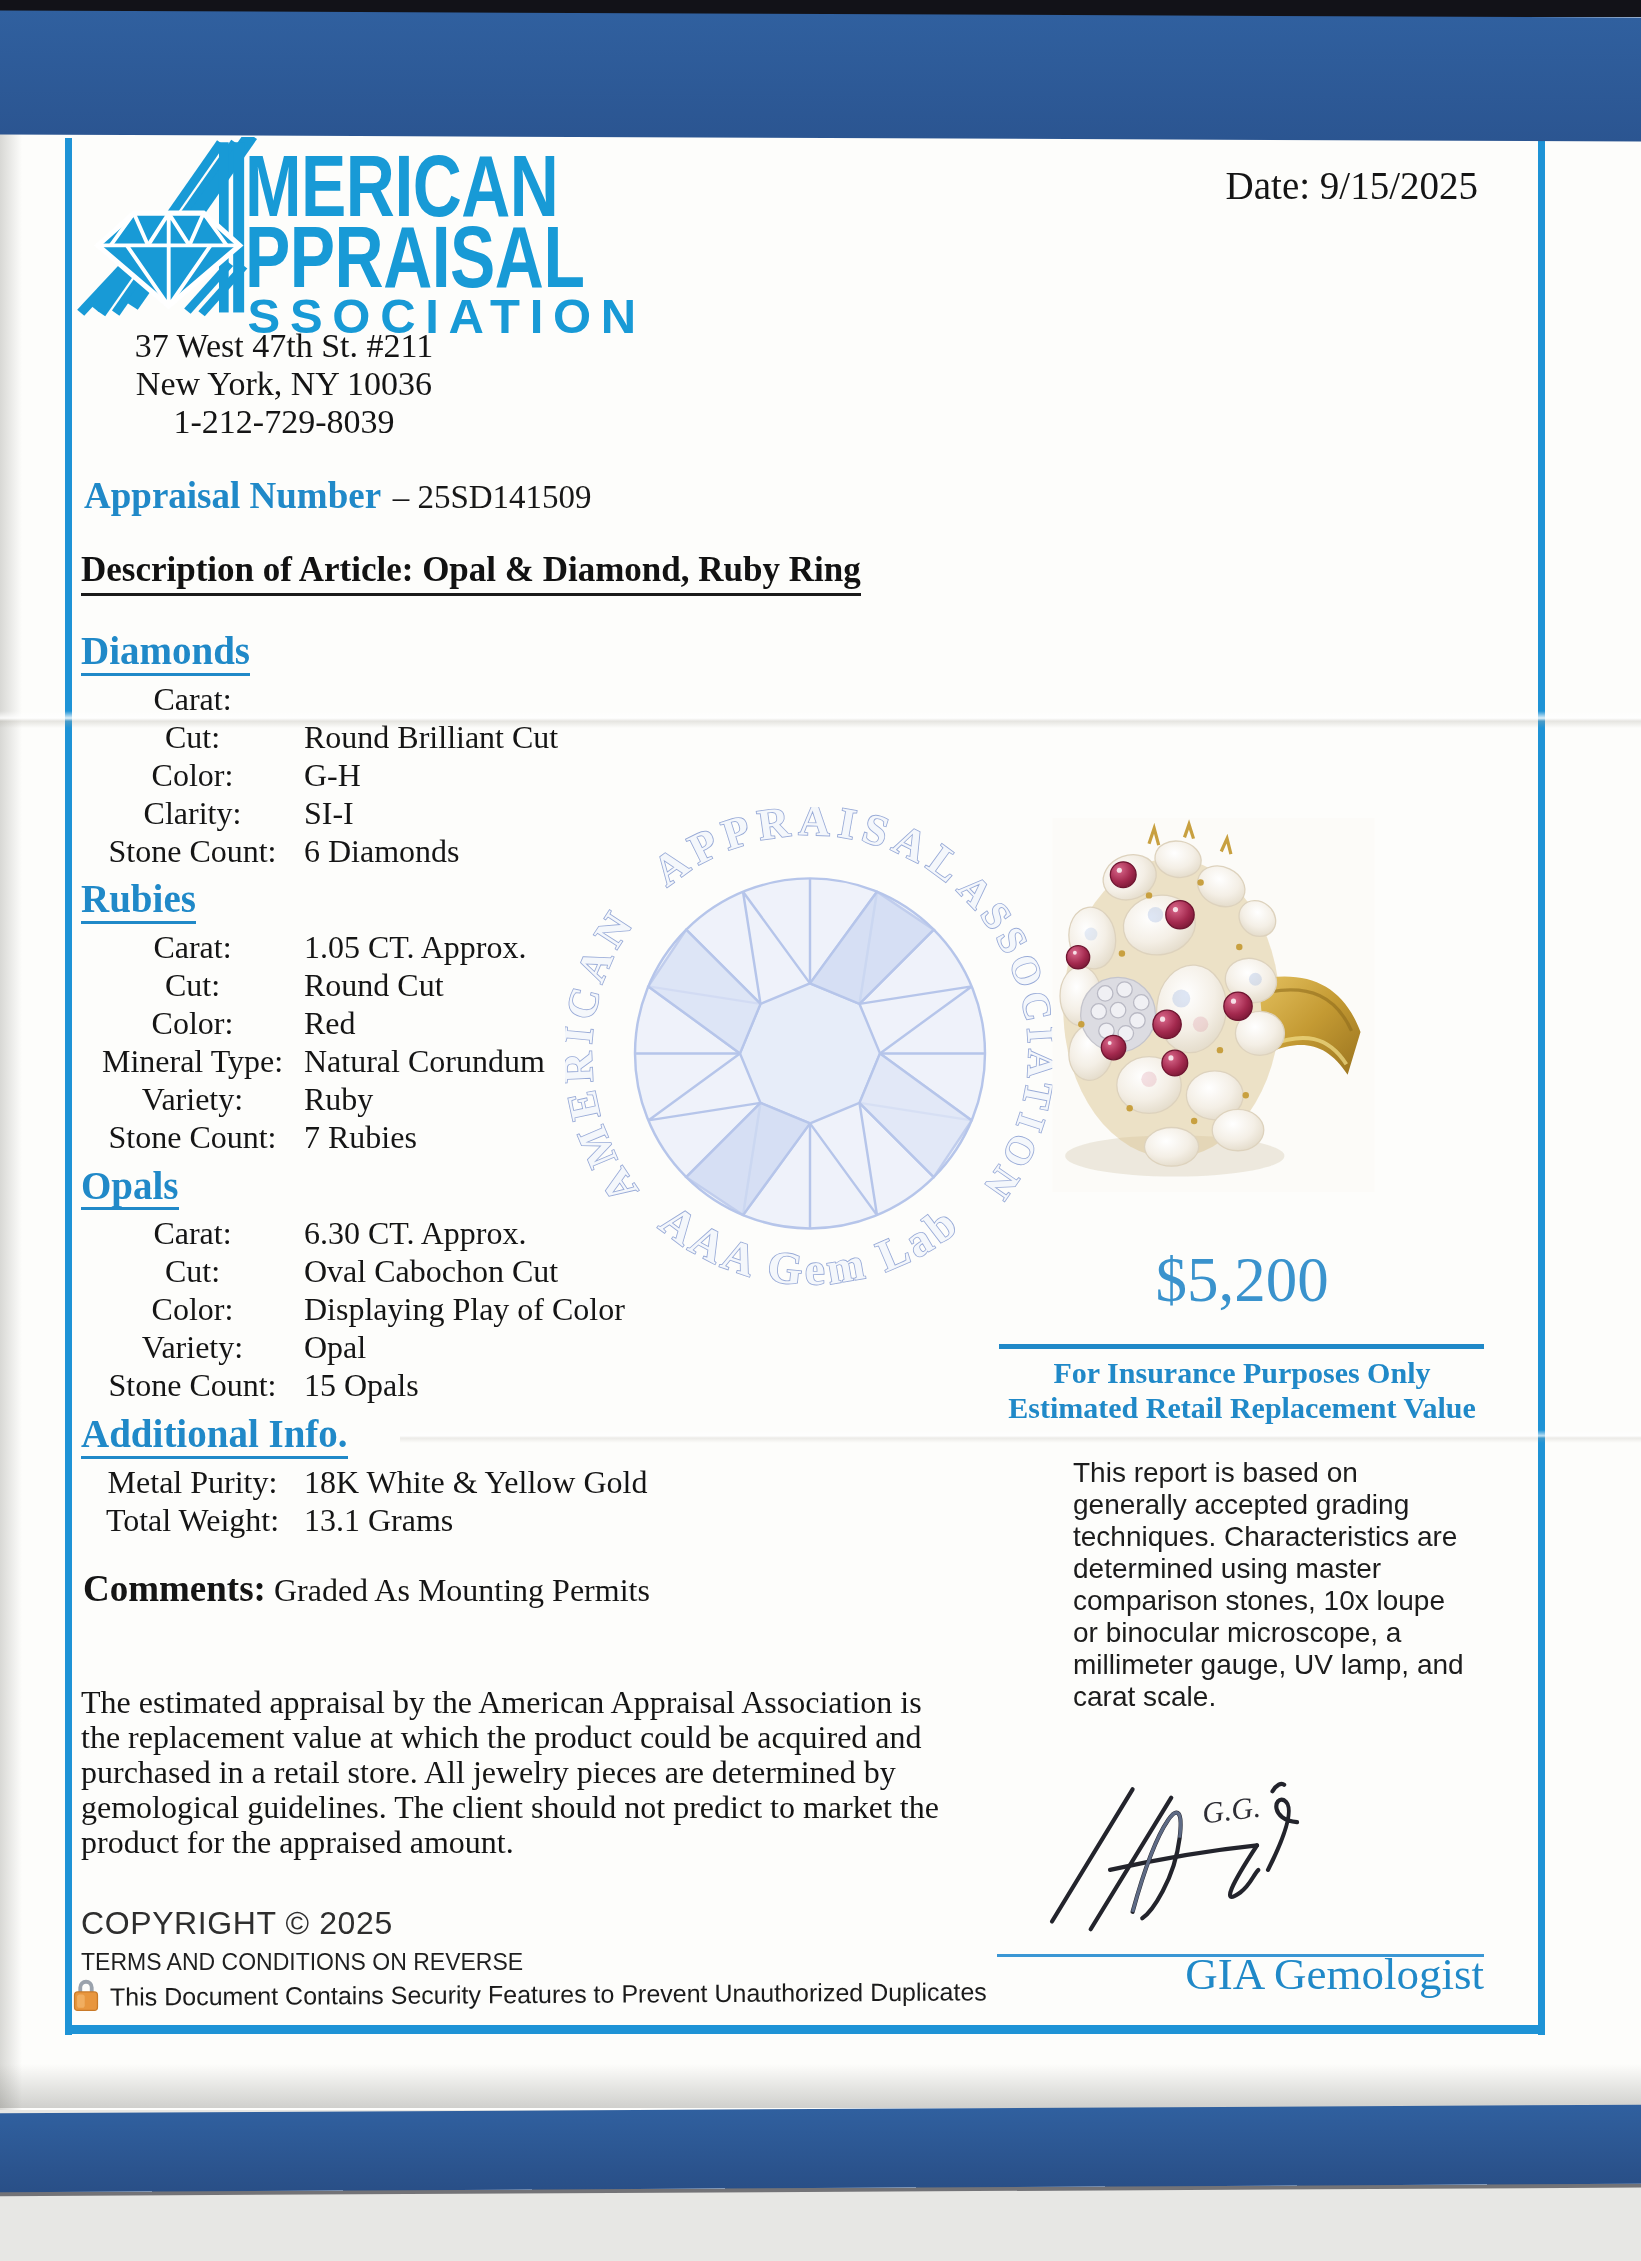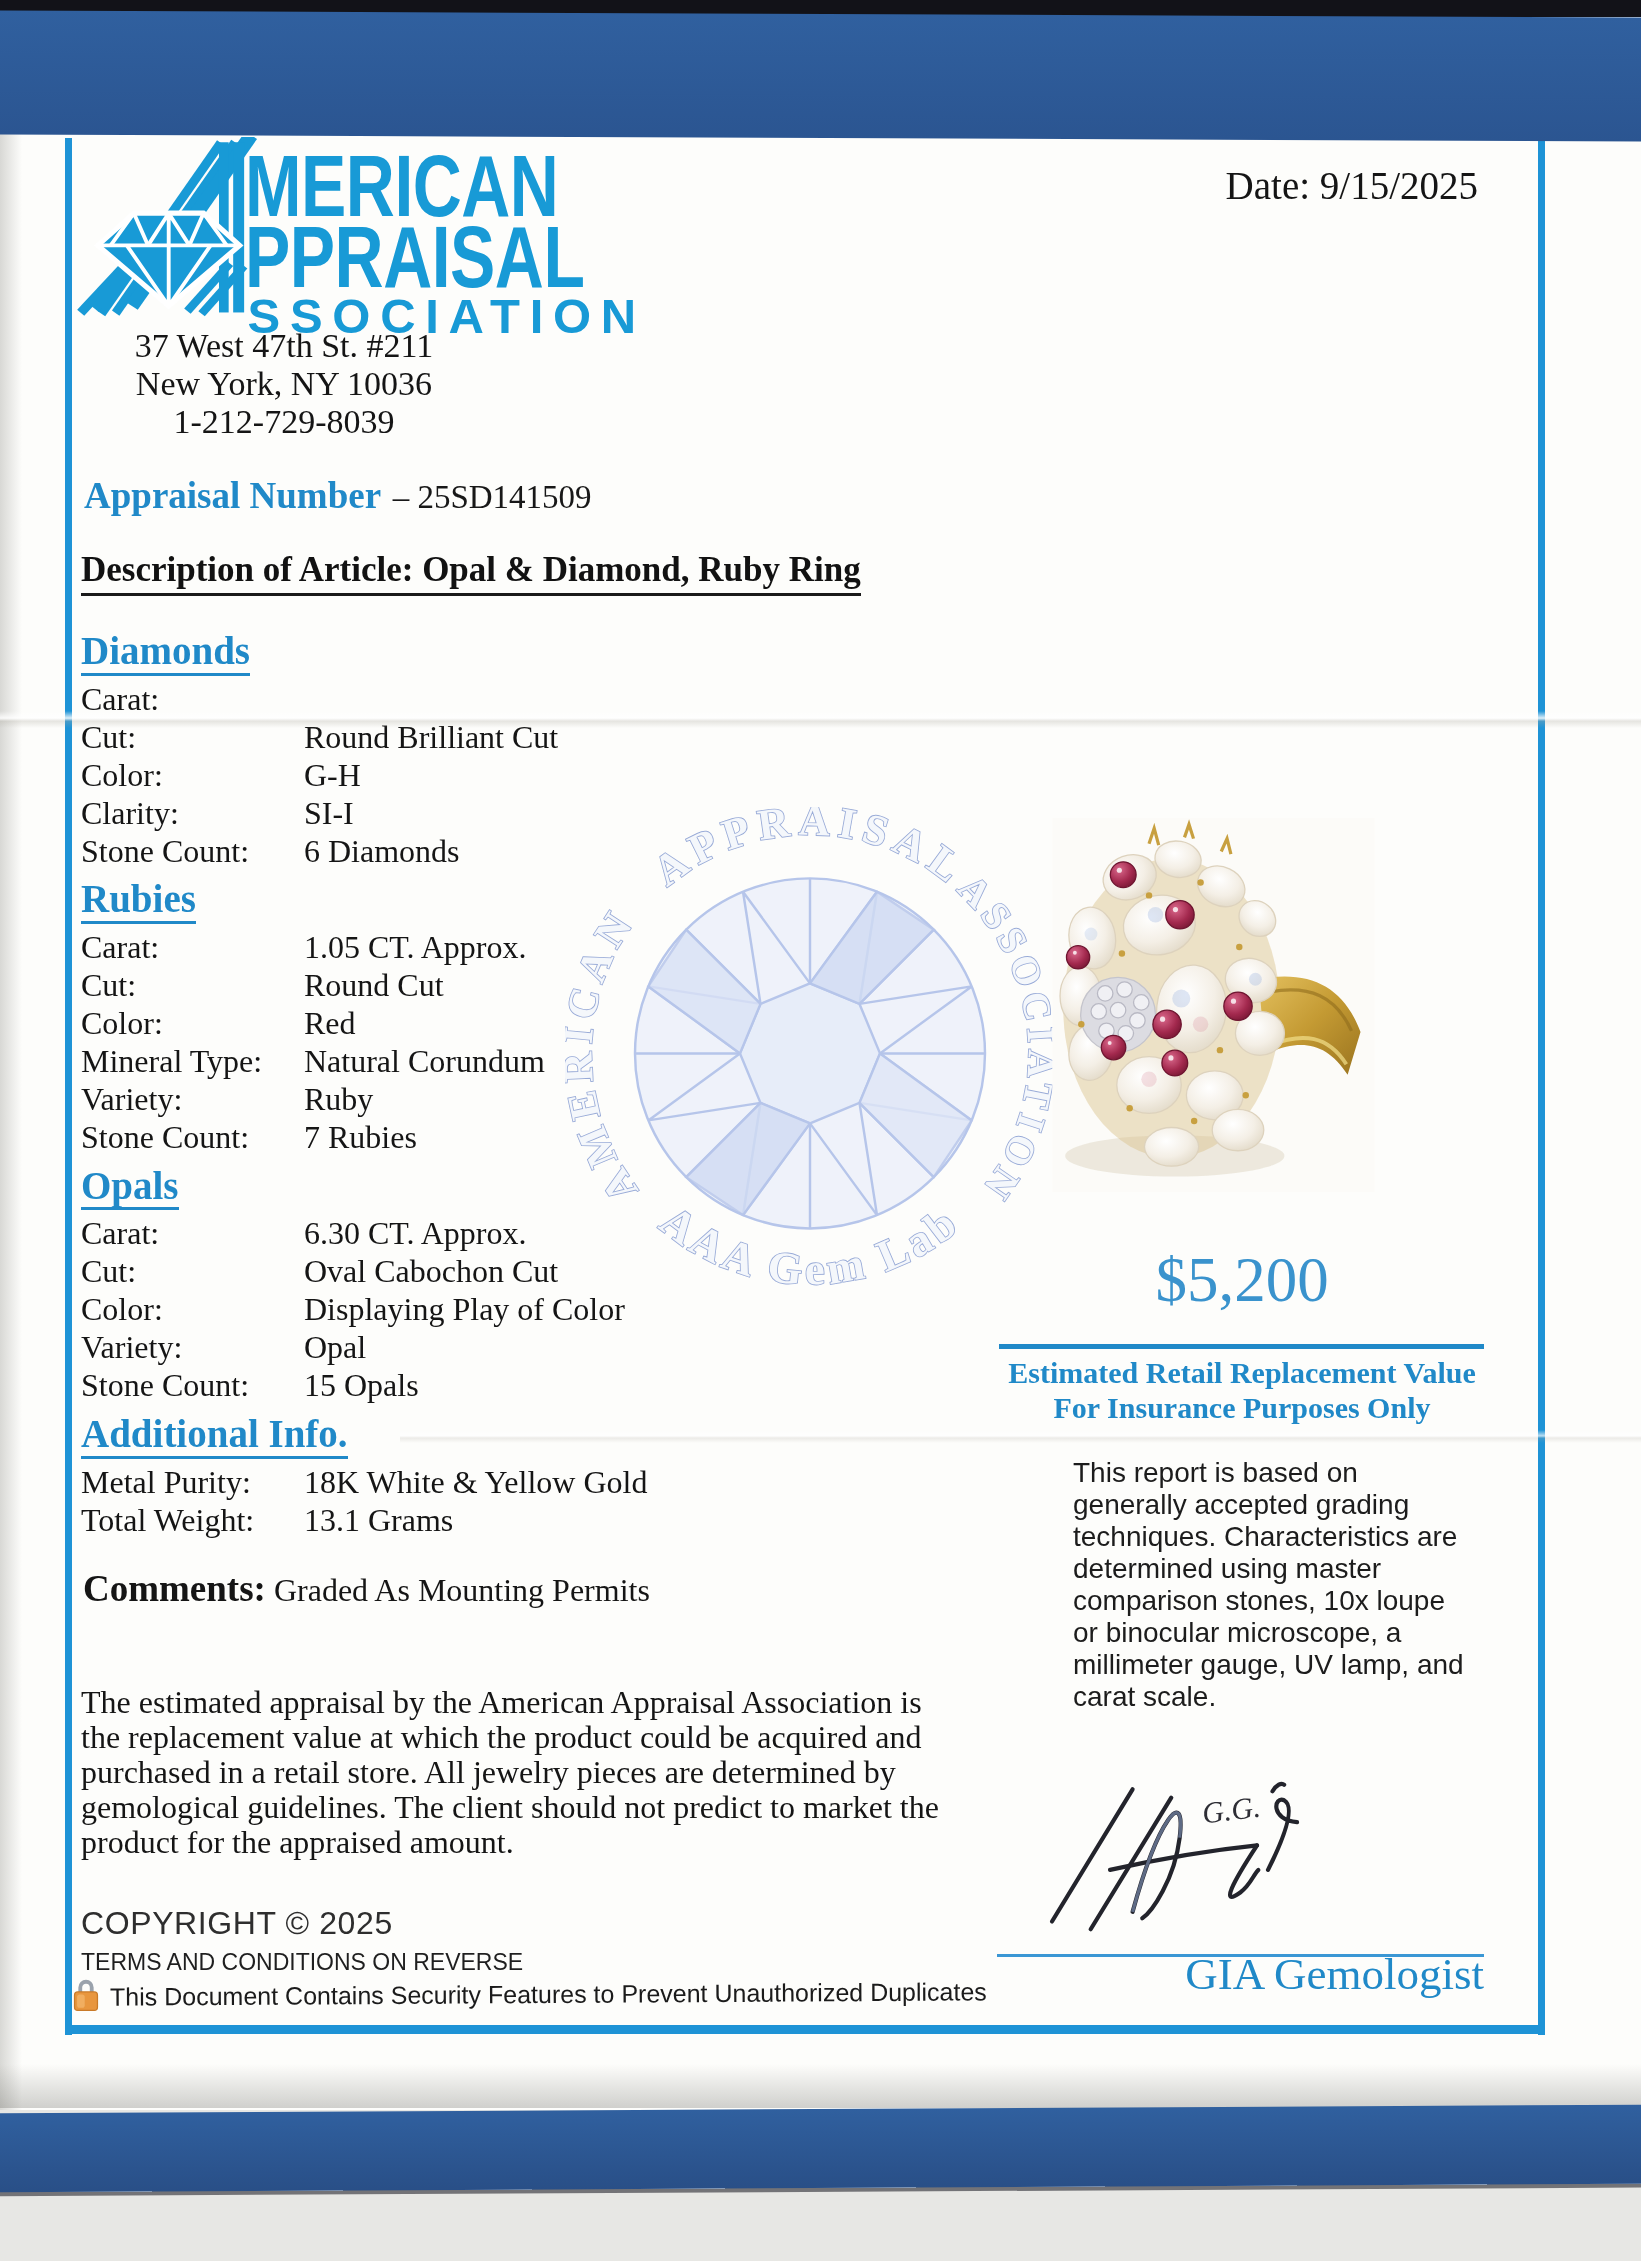--- a/index.html
+++ b/index.html
@@ -36,21 +36,21 @@
   .appr-value{font-size:33px;color:#181818;margin-left:9px;}
   .desc-line{left:81px;top:550px;font-size:35px;font-weight:bold;color:#121212;
              border-bottom:3.2px solid #1a1a1a;padding-bottom:2.6px;}
 
   
   .specs{left:81px;top:629px;width:878px;}
   .spec + .spec{margin-top:7.7px;}
   .sec-h{margin:0 0 7.7px 0;font-size:39px;line-height:43px;font-weight:bold;color:var(--accent-blue,#2089c8);}
   .sec-h span{border-bottom:3.2px solid var(--accent-blue,#2089c8);padding-bottom:0.6px;}
   .row{display:flex;font-size:32px;line-height:38px;}
-  .lab{width:223px;flex:0 0 223px;}
+  .lab{width:223px;flex:0 0 223px;text-align:center;}
   .val{flex:1;}
 
   .comments-row{left:83px;top:1567px;width:968px;font-size:32px;}
   .comments-label{font-size:37px;font-weight:bold;}
   .disclaimer{left:81px;top:1673px;width:871px;font-size:32px;line-height:35px;margin-top:12px;}
 
   .copyright{left:81px;top:1905px;font-family:"Liberation Sans",sans-serif;font-size:32px;color:#2e2e2e;letter-spacing:0.6px;}
   .terms{left:81px;top:1949px;font-family:"Liberation Sans",sans-serif;font-size:23px;color:#1f1f1f;}
   .security-row{left:72px;top:1976px;width:1097px;display:flex;align-items:center;gap:10.3px;}
   .security-text{font-family:"Liberation Sans",sans-serif;font-size:25px;color:#1b1b1b;transform:rotate(-.35deg);}
@@ -342,22 +342,22 @@
       <path d="M13 26 v-8 a9 9 0 0 1 18 0 v8" fill="none" stroke="#9aa2ac" stroke-width="6"></path>
       <rect x="4" y="25" width="36" height="29" rx="5" fill="#e8963e" stroke="#c97a28" stroke-width="2"></rect>
       <rect x="8" y="29" width="12" height="21" rx="4" fill="#f3b469" opacity=".8"></rect>
     </svg>
     <span class="security-text">This Document Contains Security Features to Prevent Unauthorized Duplicates</span>
   </div>
 
   <div class="abs value-amount">$5,200</div>
   <div class="abs value-divider"></div>
   <div class="abs value-cap">
+    <div>For Insurance Purposes Only</div>
     <div>Estimated Retail Replacement Value</div>
-    <div>For Insurance Purposes Only</div>
   </div>
 
   <div class="abs report-basis">This report is based on generally accepted grading techniques. Characteristics are determined using master comparison stones, 10x loupe or binocular microscope, a millimeter gauge, UV lamp, and carat scale.</div>
 
   <svg class="abs sig-image" viewBox="0 0 500 290" xmlns="http://www.w3.org/2000/svg">
     <g fill="none" stroke="#23242c" stroke-width="6.5" stroke-linecap="round">
       <path d="M60 252 L185 47"></path>
       <path d="M120 264 L245 60"></path>
       <path d="M185 237 C 225 92, 268 40, 258 122 C 250 187, 215 237, 200 247"></path>
       <path d="M150 172 C 240 152, 320 140, 378 134"></path>

